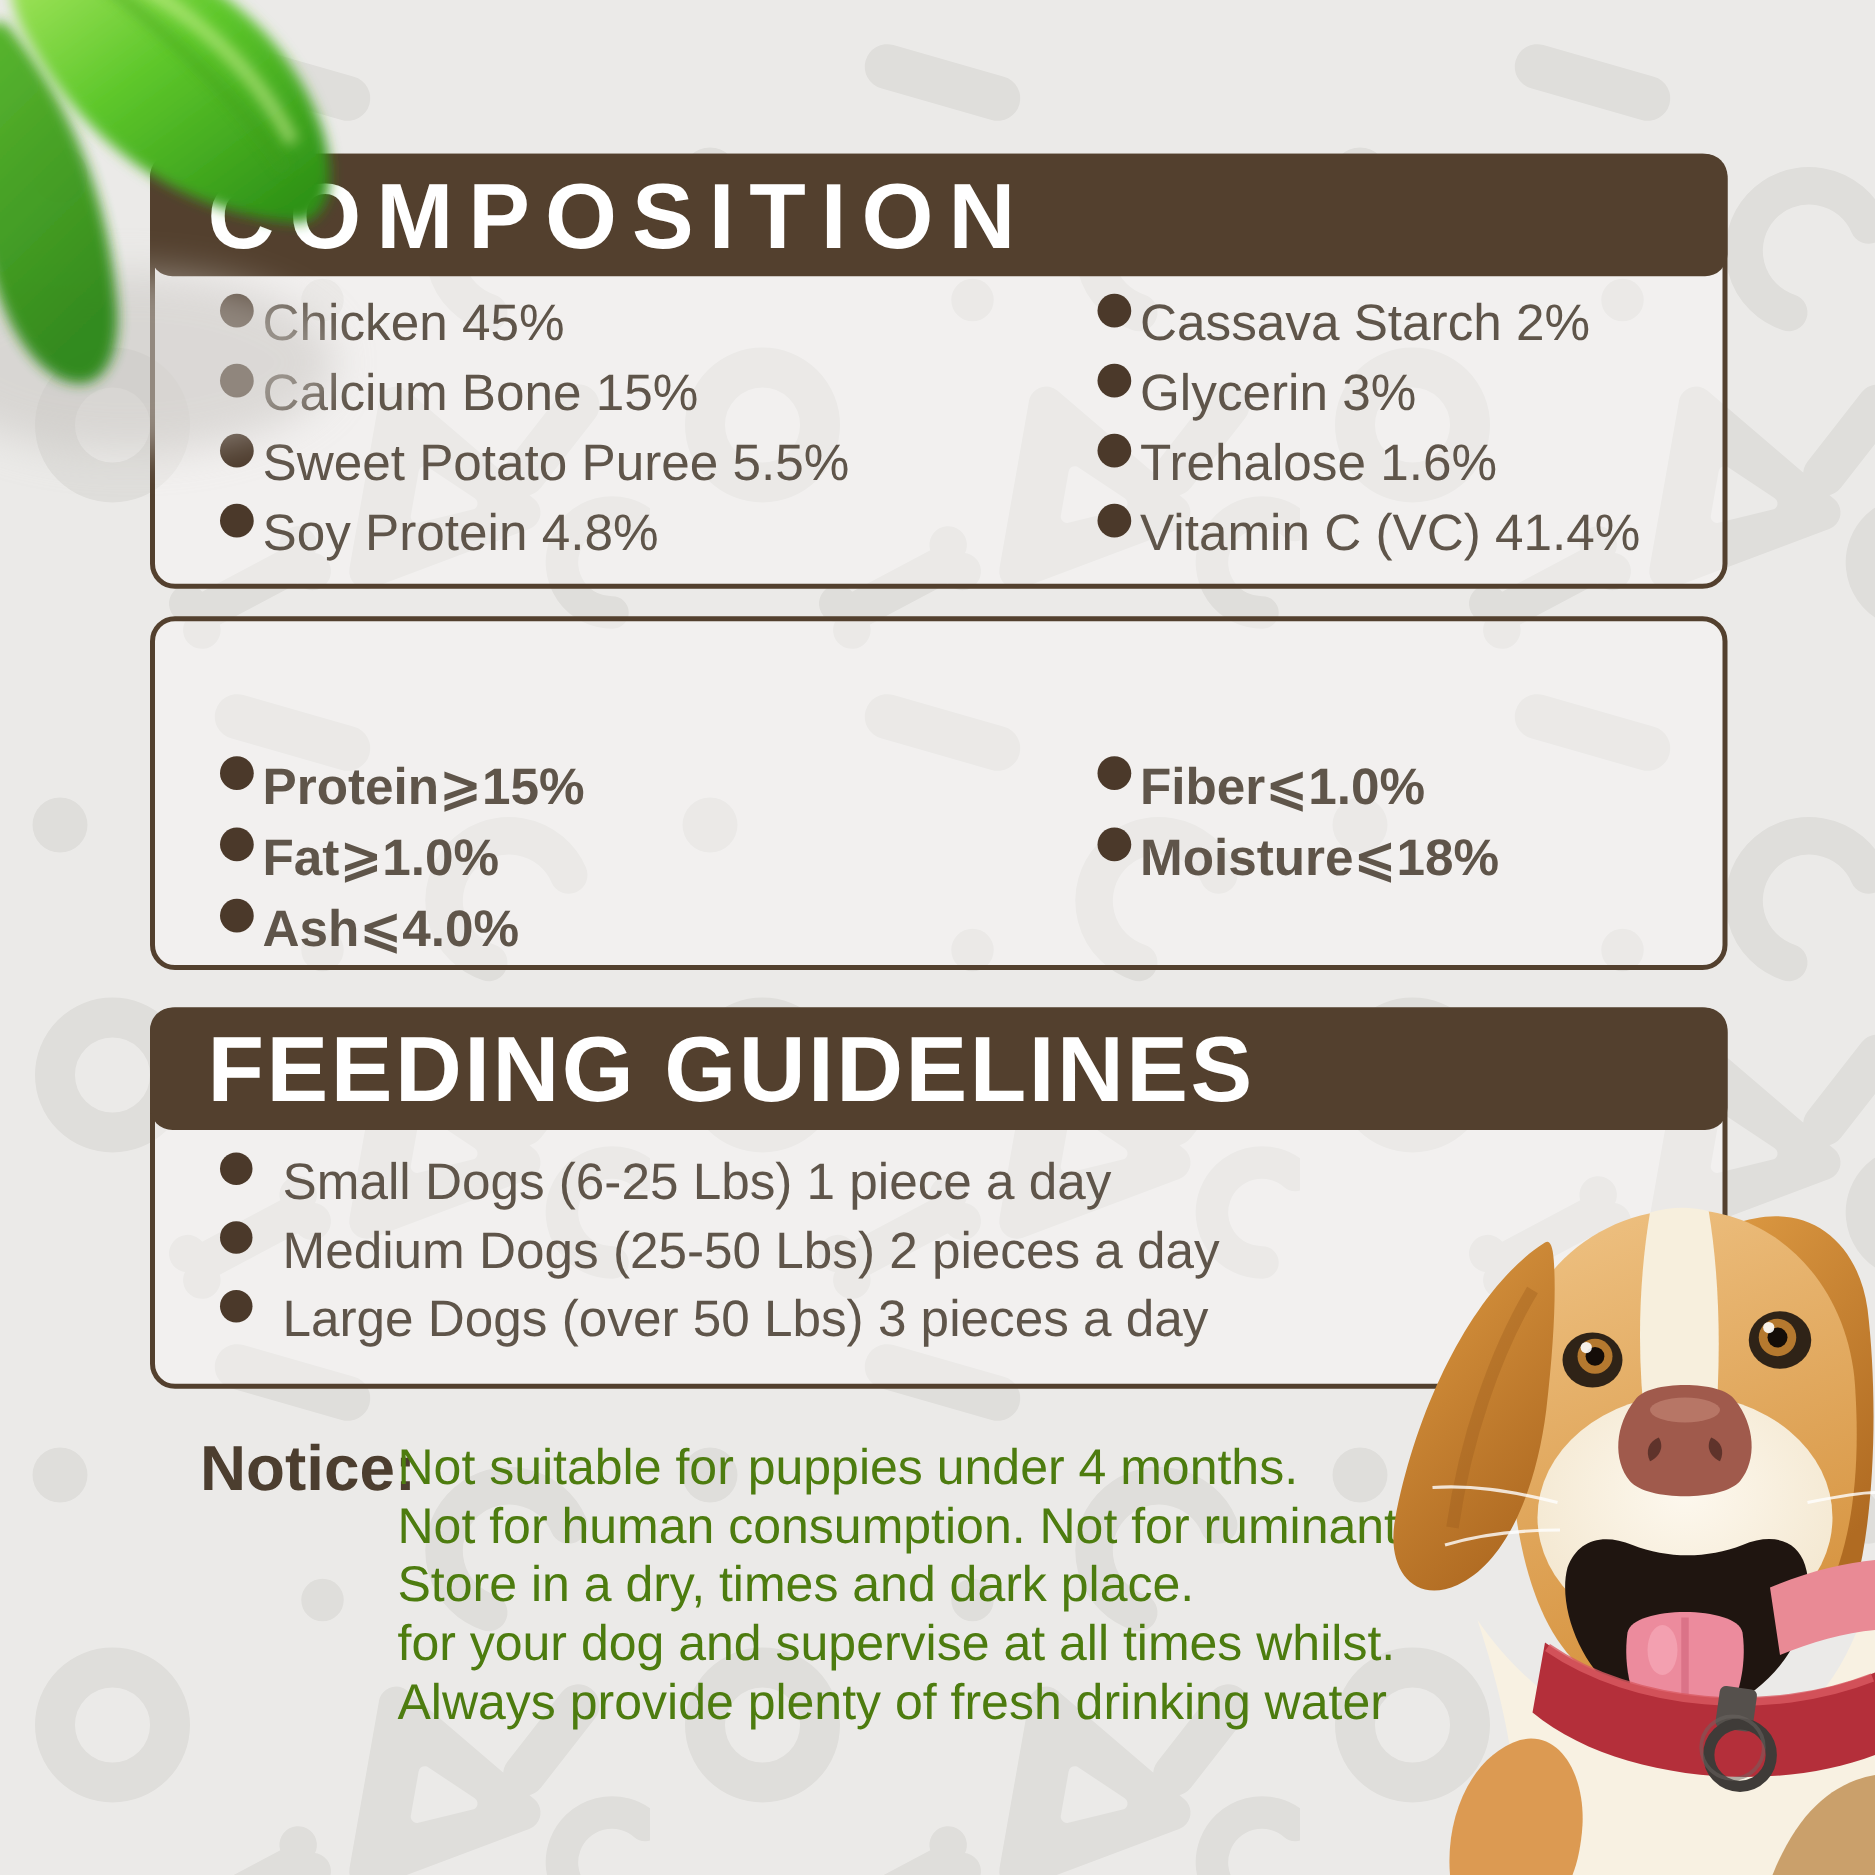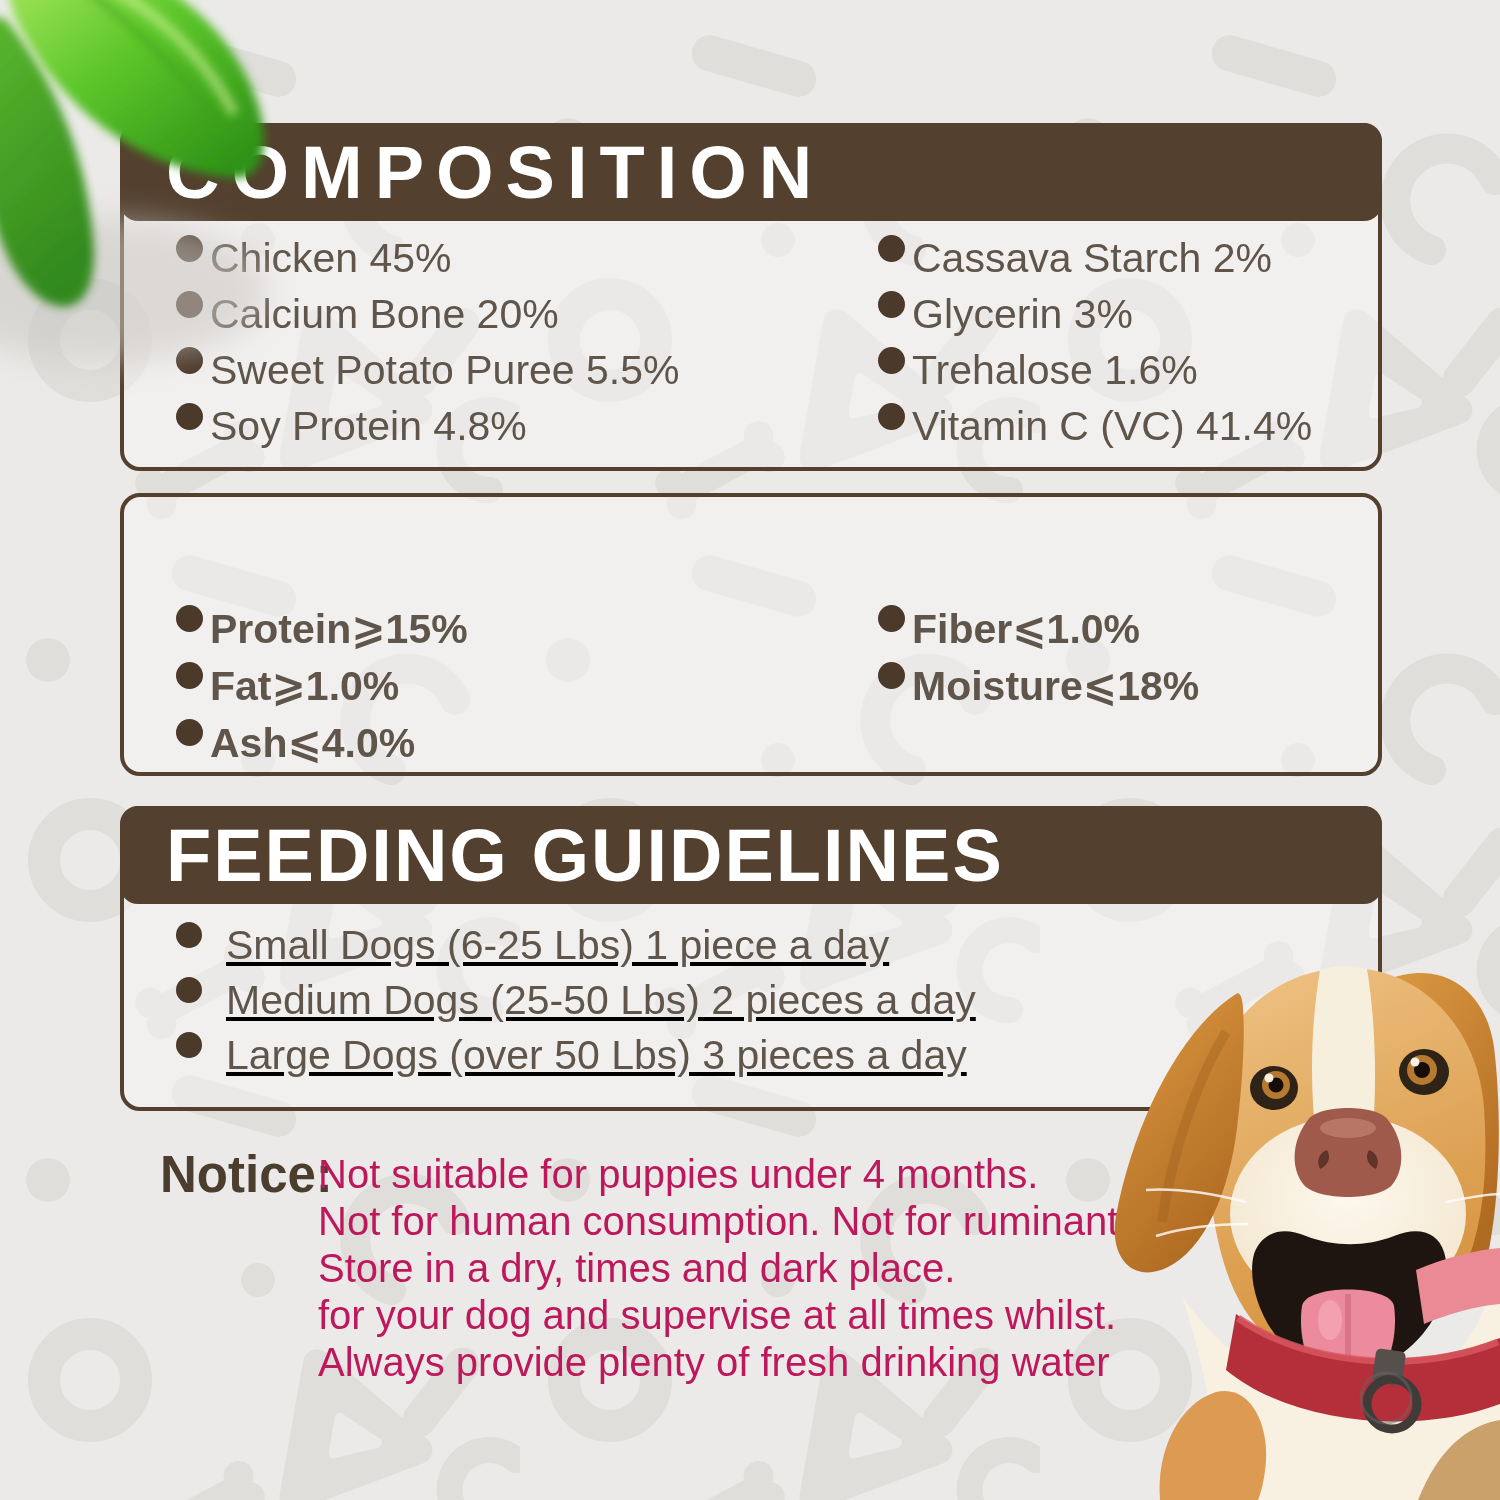--- a/index.html
+++ b/index.html
@@ -29,27 +29,27 @@
   }
   .panel-title.wide{letter-spacing:12px;}
   .panel-body{position:absolute;left:0;right:0;top:94px;bottom:0;}
   .col{position:absolute;top:0;padding-top:14px;}
   .col-left{left:52px;}
   .col-right{left:754px;}
   .li{display:flex;align-items:flex-start;height:56px;}
   #analysis .li{height:57px;font-weight:bold;}
   .dot{width:27px;height:27px;border-radius:50%;background:#4b392a;margin-right:7px;flex:0 0 auto;}
   .li-text{font-size:41px;color:#5f554a;white-space:nowrap;}
-  #feeding .feed-list{position:absolute;left:52px;top:18px;text-decoration:underline;}
+  #feeding .feed-list{position:absolute;left:52px;top:18px;}
   #feeding .li{height:55px;}
   #feeding .dot{width:26px;height:26px;margin-right:24px;}
   
   .notice{position:absolute;left:160px;top:1151px;display:flex;z-index:1;}
   .notice-label{font-size:51px;font-weight:700;color:#4c3e2f;width:158px;line-height:47px;}
-  .notice-line{font-size:40px;color:#be185d;line-height:47px;white-space:nowrap;}
+  .notice-line{font-size:40px;color:#4d7c0f;line-height:47px;white-space:nowrap;}
   
   .leaf-svg{position:absolute;left:-12px;top:-20px;z-index:2;}
   .dog-svg{position:absolute;left:1086px;top:952px;z-index:3;}
 </style>
 </head>
 <body>
 
 <div class="canvas">
 
   <svg class="bg-svg" width="1500" height="1500" aria-hidden="true">
@@ -84,21 +84,21 @@
       <h2 class="panel-title wide">COMPOSITION</h2>
     </div>
     <div class="panel-body">
       <div class="col col-left">
         <div class="li">
             <span class="dot"></span>
             <span class="li-text">Chicken 45%</span>
           </div>
         <div class="li">
             <span class="dot"></span>
-            <span class="li-text">Calcium Bone 20%</span>
+            <span class="li-text">Calcium Bone 15%</span>
           </div>
         <div class="li">
             <span class="dot"></span>
             <span class="li-text">Sweet Potato Puree 5.5%</span>
           </div>
         <div class="li">
             <span class="dot"></span>
             <span class="li-text">Soy Protein 4.8%</span>
           </div>
       </div>

